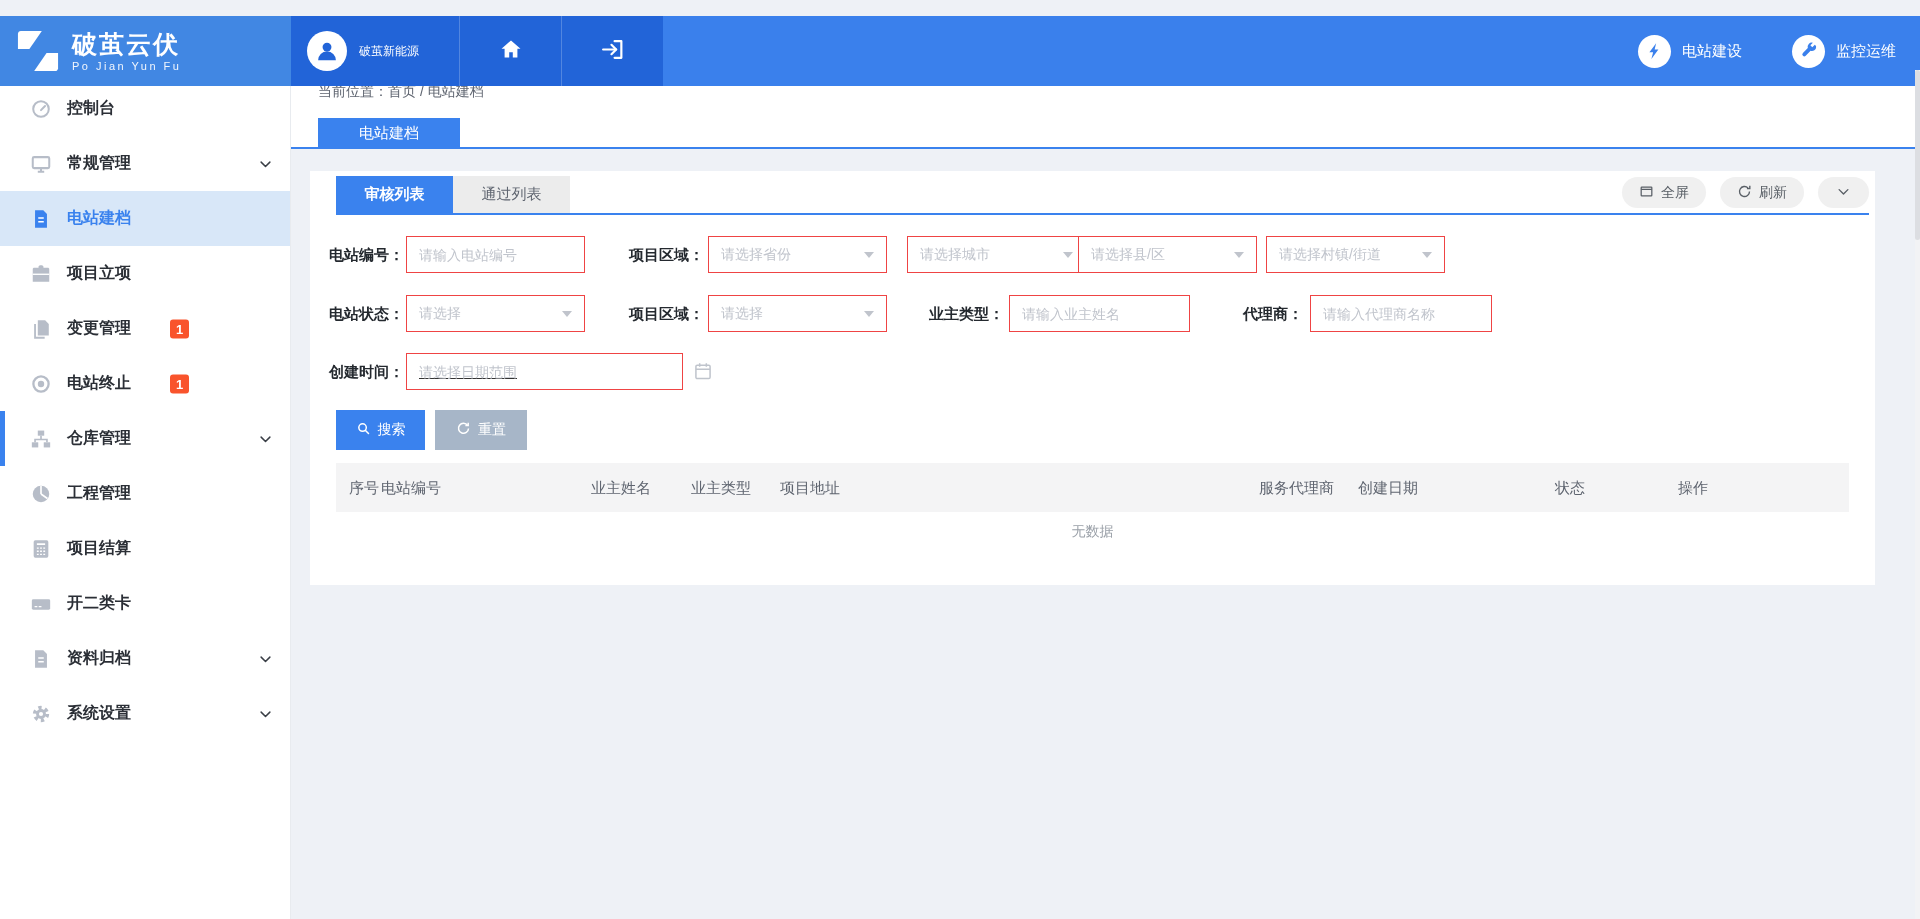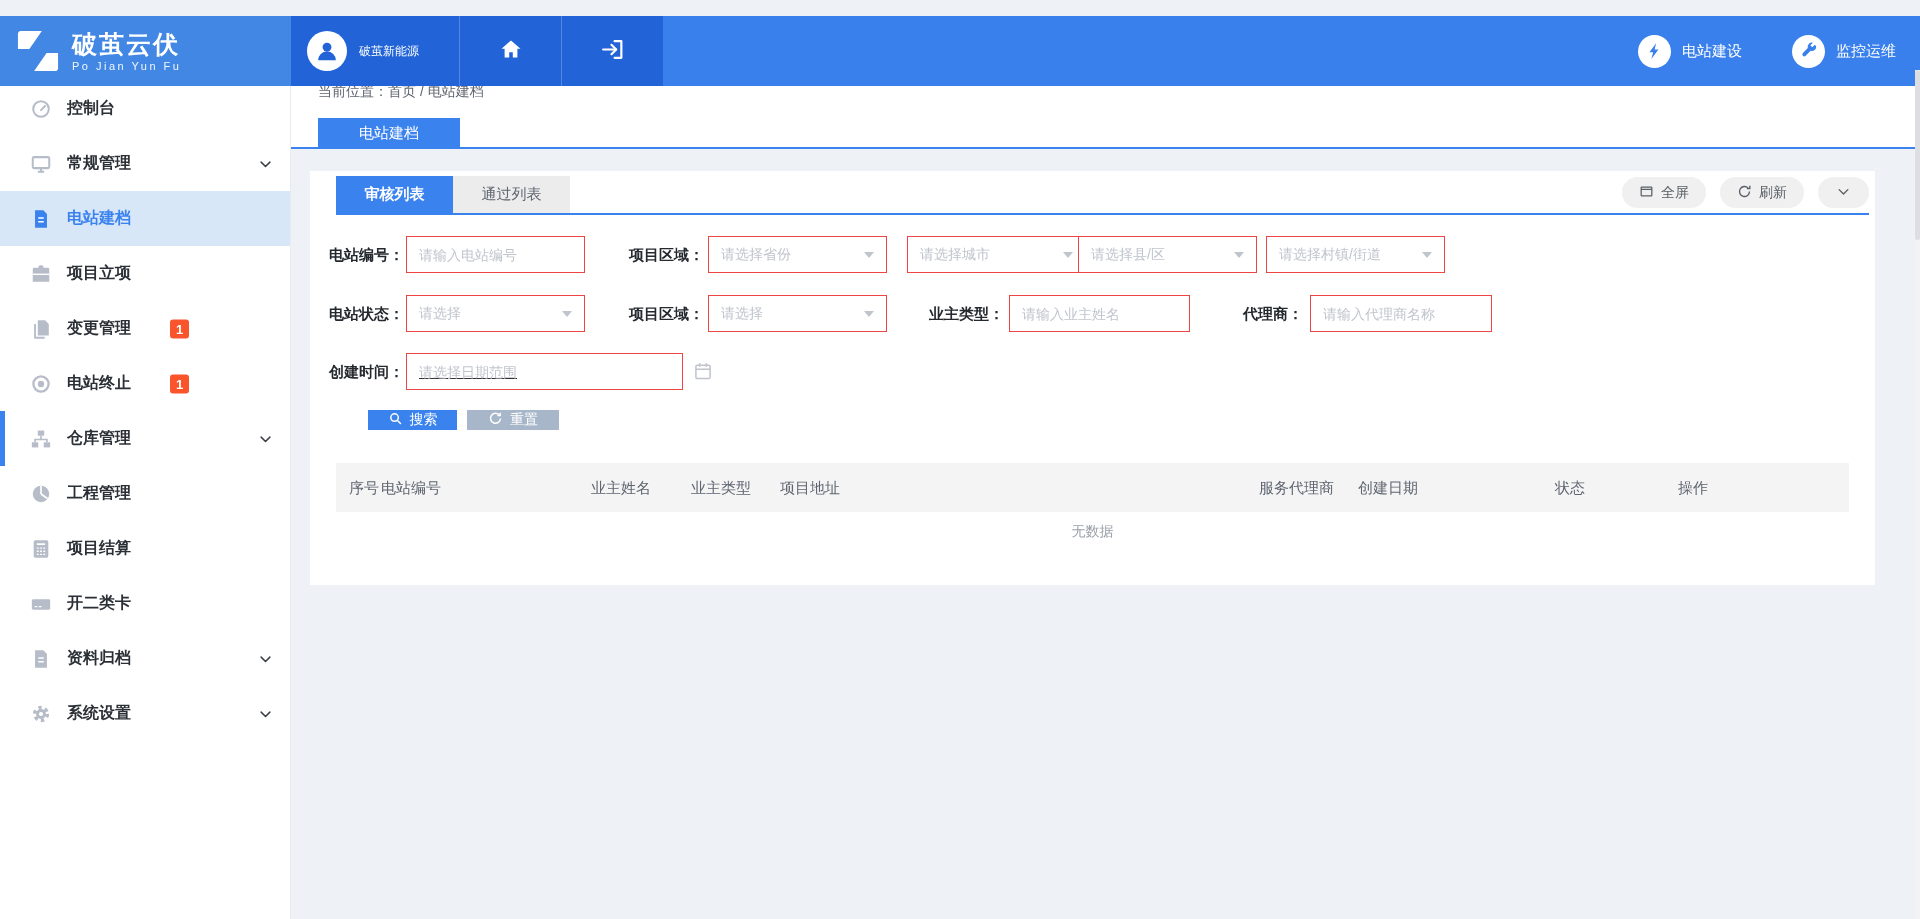--- a/index.html
+++ b/index.html
@@ -55,21 +55,21 @@
   .f-label { position:absolute; width:94px; text-align:right; font-size:15px; font-weight:600; color:#24292f; line-height:37px; }
   .f-input, .f-select { position:absolute; height:37px; width:179px; border:1px solid #ef4444; background:#fff; font-size:14px; }
   .f-input { padding:0 12px; color:#333; font-family:inherit; outline:none; }
   .f-input::placeholder { color:#c0c4cc; }
   .f-select { display:flex; align-items:center; justify-content:space-between; padding:0 12px; color:#c0c4cc; cursor:pointer; }
   .caret { width:0; height:0; border-left:5px solid transparent; border-right:5px solid transparent; border-top:6px solid #c0c4cc; }
   .date-wrap { position:absolute; left:96px; top:182px; width:317px; height:37px; }
   .date-wrap .f-input { position:absolute; left:0; top:0; width:277px; padding-right:40px;text-decoration:underline; }
   .cal-icon { position:absolute; right:10px; top:8px; color:#bfc4cc; pointer-events:none; }
 
-  .btn { position:absolute; top:239px; height:20px; display:flex; align-items:center; justify-content:center; gap:7px; color:#fff; font-size:14px; border:none; cursor:pointer; font-family:inherit;margin-left:32px; }
+  .btn { position:absolute; top:239px; height:40px; display:flex; align-items:center; justify-content:center; gap:7px; color:#fff; font-size:14px; border:none; cursor:pointer; font-family:inherit; }
   .btn-search { left:26px; width:89px; background:#3a82ee; }
   .btn-reset { left:125px; width:92px; background:#a7b6c8; }
 
   .thead { position:absolute; left:26px; right:26px; top:292px; height:49px; background:#f4f4f5; }
   .th { position:absolute; line-height:49px; font-size:15px; color:#5f6570; white-space:nowrap; }
   .empty { position:absolute; top:352px; left:0; right:0; text-align:center; font-size:14px; color:#9aa0a8; }
 
   .scrollbar { position:absolute; right:0; top:70px; bottom:0; width:5px; background:#f2f3f5; z-index:6; }
   .scroll-thumb { position:absolute; top:0; width:5px; height:170px; background:#dcdee2; border-radius:3px; }
 </style>

